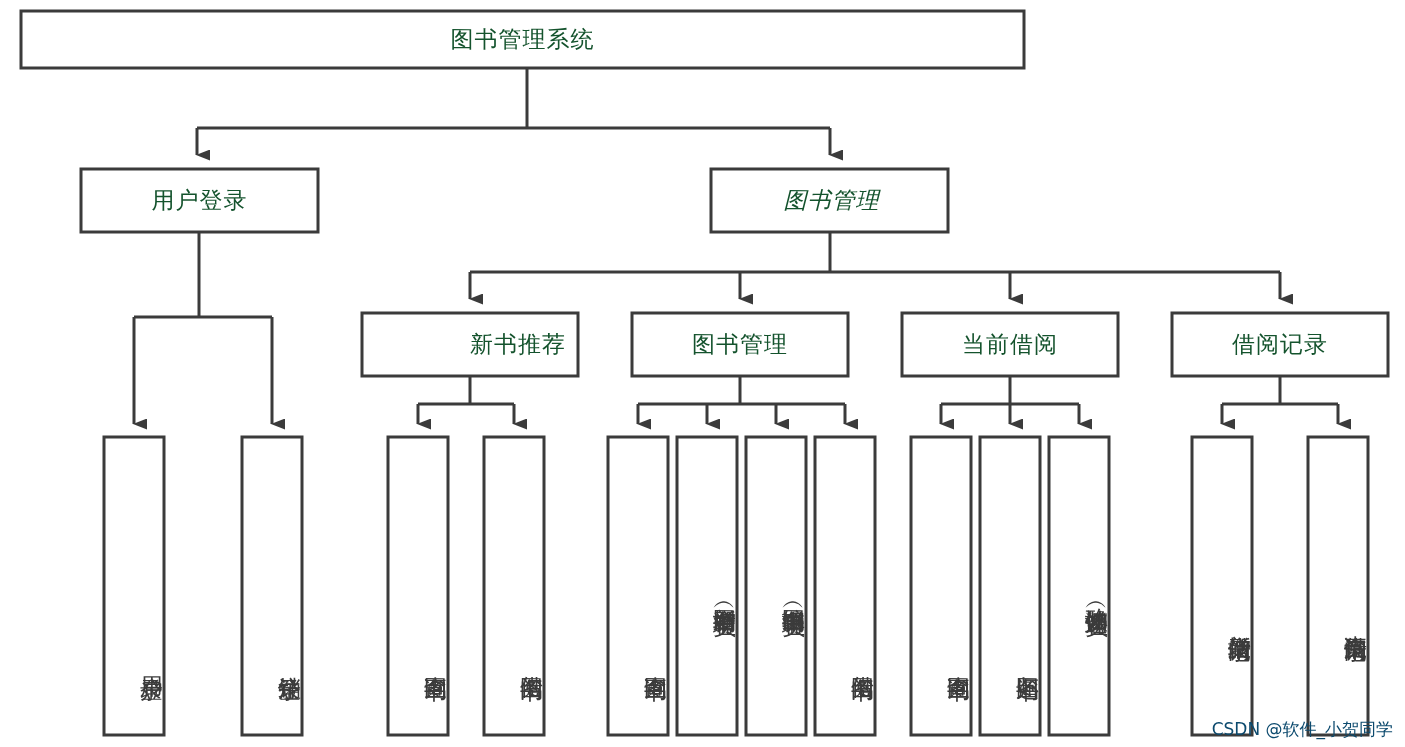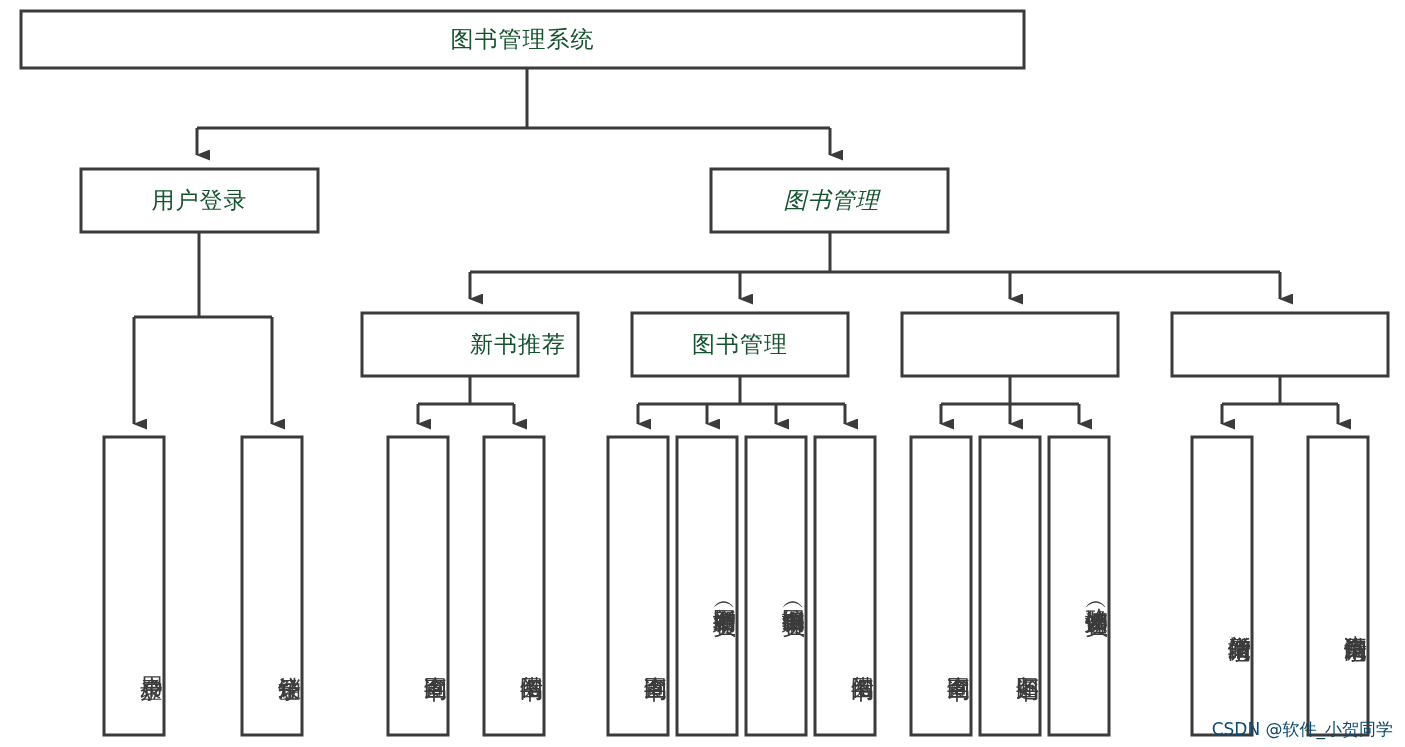--- a/index.html
+++ b/index.html
@@ -163,20 +163,22 @@
     <rect class="node-rect" x="1308" y="437" width="60" height="298"></rect>
   </svg>
 
   <div class="horiz-box-text" style="left:21px; top:11px; width:1003px; height:57px;">图书管理系统</div>
 
   <div class="horiz-box-text" style="left:81px; top:169px; width:237px; height:63px;">用户登录</div>
   <div class="horiz-box-text" style="left:711px; top:169px; width:241px; height:63px;font-style:italic;">图书管理</div>
 
   <div class="horiz-box-text" style="left:362px; top:313px; width:216px; height:63px;padding-left:48px;">新书推荐</div>
   <div class="horiz-box-text" style="left:632px; top:313px; width:216px; height:63px;">图书管理</div>
+  <div class="horiz-box-text" style="left:902px; top:313px; width:216px; height:63px;">当前借阅</div>
+  <div class="horiz-box-text" style="left:1172px; top:313px; width:216px; height:63px;">借阅记录</div>
 
   <div class="vert-box-text" style="left:104px; top:437px; width:60px; height:298px; padding-top:74px;">用户登录</div>
   <div class="vert-box-text" style="left:242px; top:437px; width:60px; height:298px; padding-top:74px;">注销登录</div>
 
   <div class="vert-box-text" style="left:388px; top:437px; width:60px; height:298px; padding-top:74px;">查询图书</div>
   <div class="vert-box-text" style="left:484px; top:437px; width:60px; height:298px; padding-top:74px;">借阅图书</div>
 
   <div class="vert-box-text" style="left:608px; top:437px; width:60px; height:298px; padding-top:74px;">查询图书</div>
   <div class="vert-box-text" style="left:677px; top:437px; width:60px; height:298px; padding-top:8px;">新增图书（管理员）</div>
   <div class="vert-box-text" style="left:746px; top:437px; width:60px; height:298px; padding-top:8px;">编辑图书（管理员）</div>

